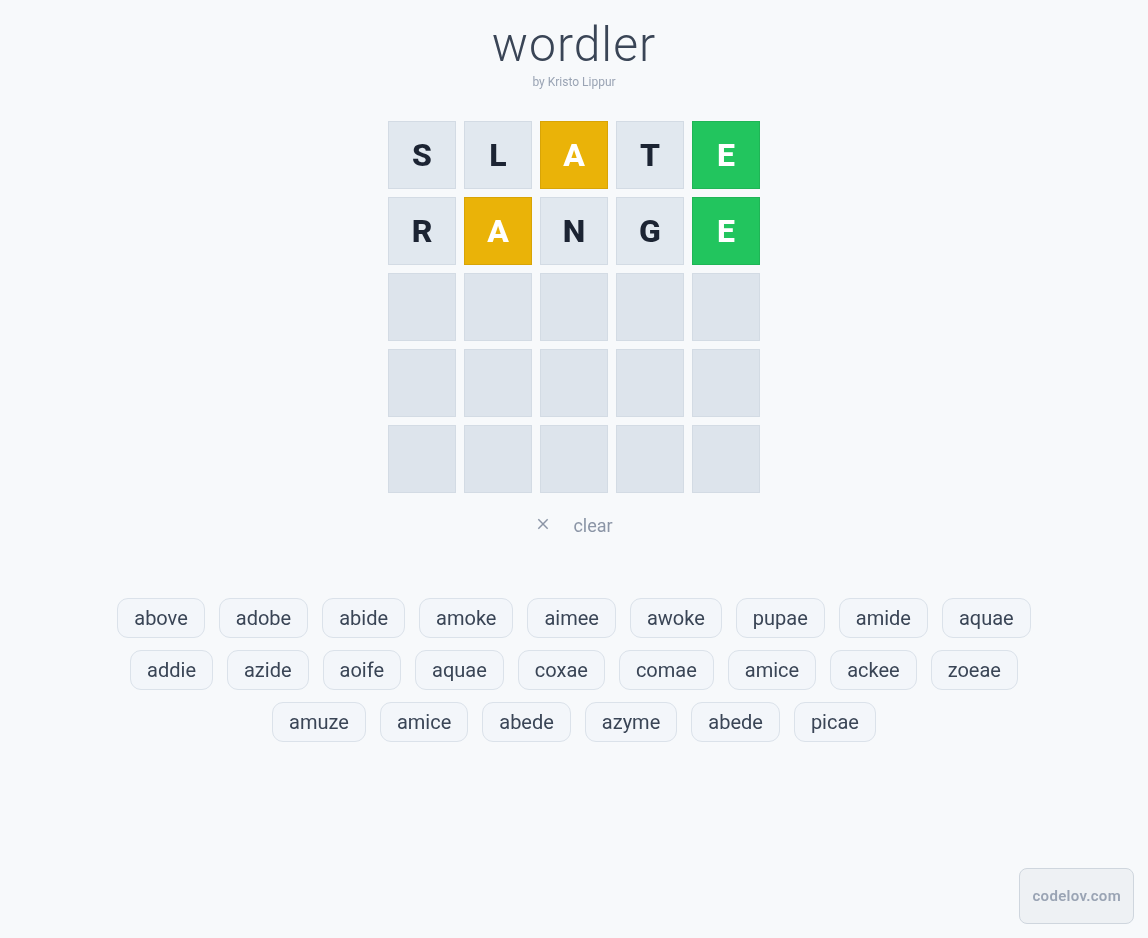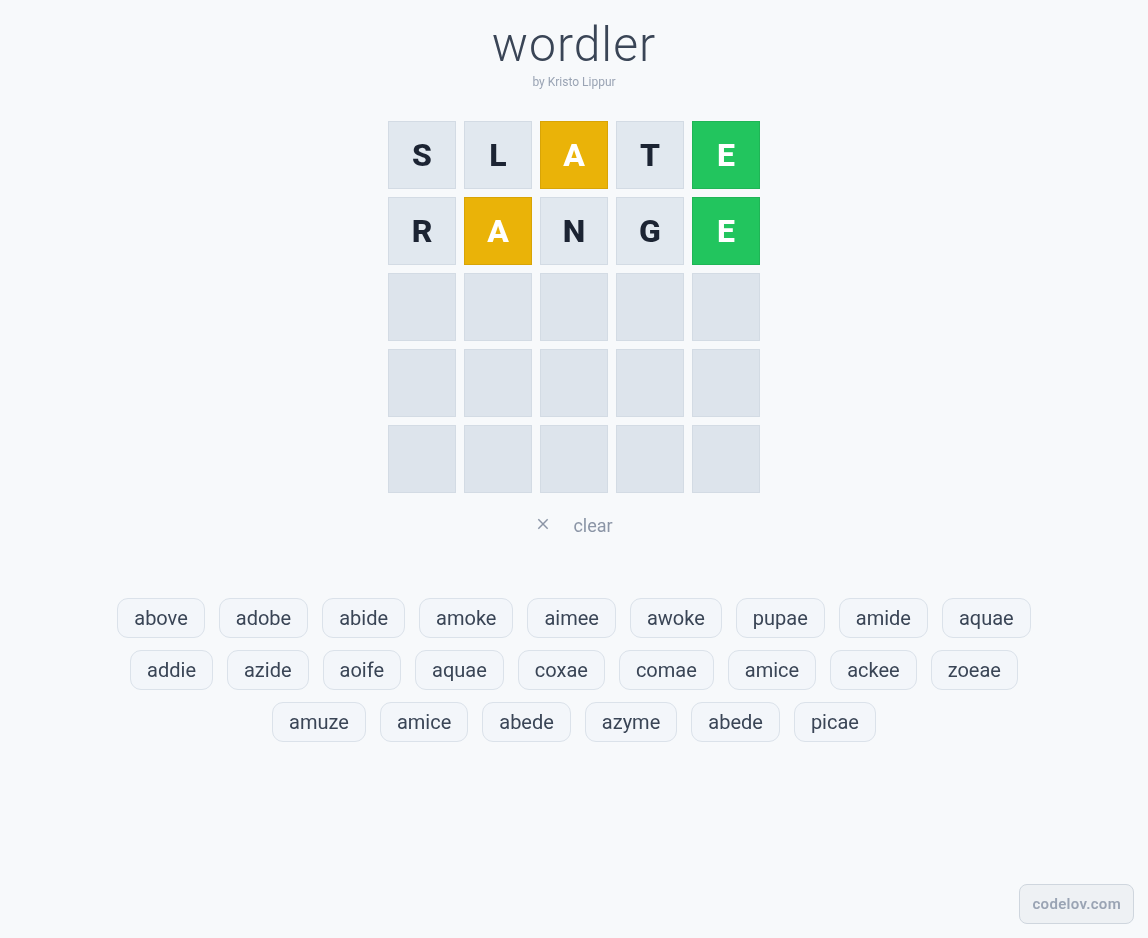--- a/index.html
+++ b/index.html
@@ -98,21 +98,21 @@
       cursor: pointer;
       line-height: 1.2;
     }
     .watermark {
       position: absolute;
       right: 14px;
       bottom: 14px;
       background: #eef1f4;
       border: 1px solid #cfd6de;
       border-radius: 8px;
-      padding: 10px 12px;
+      padding: 18px 12px;
       font-size: 15px;
       font-weight: 600;
       color: #9aa4b4;
       letter-spacing: 0.3px;
       text-align: right;
     }
   </style>
 </head>
 <body>
 

